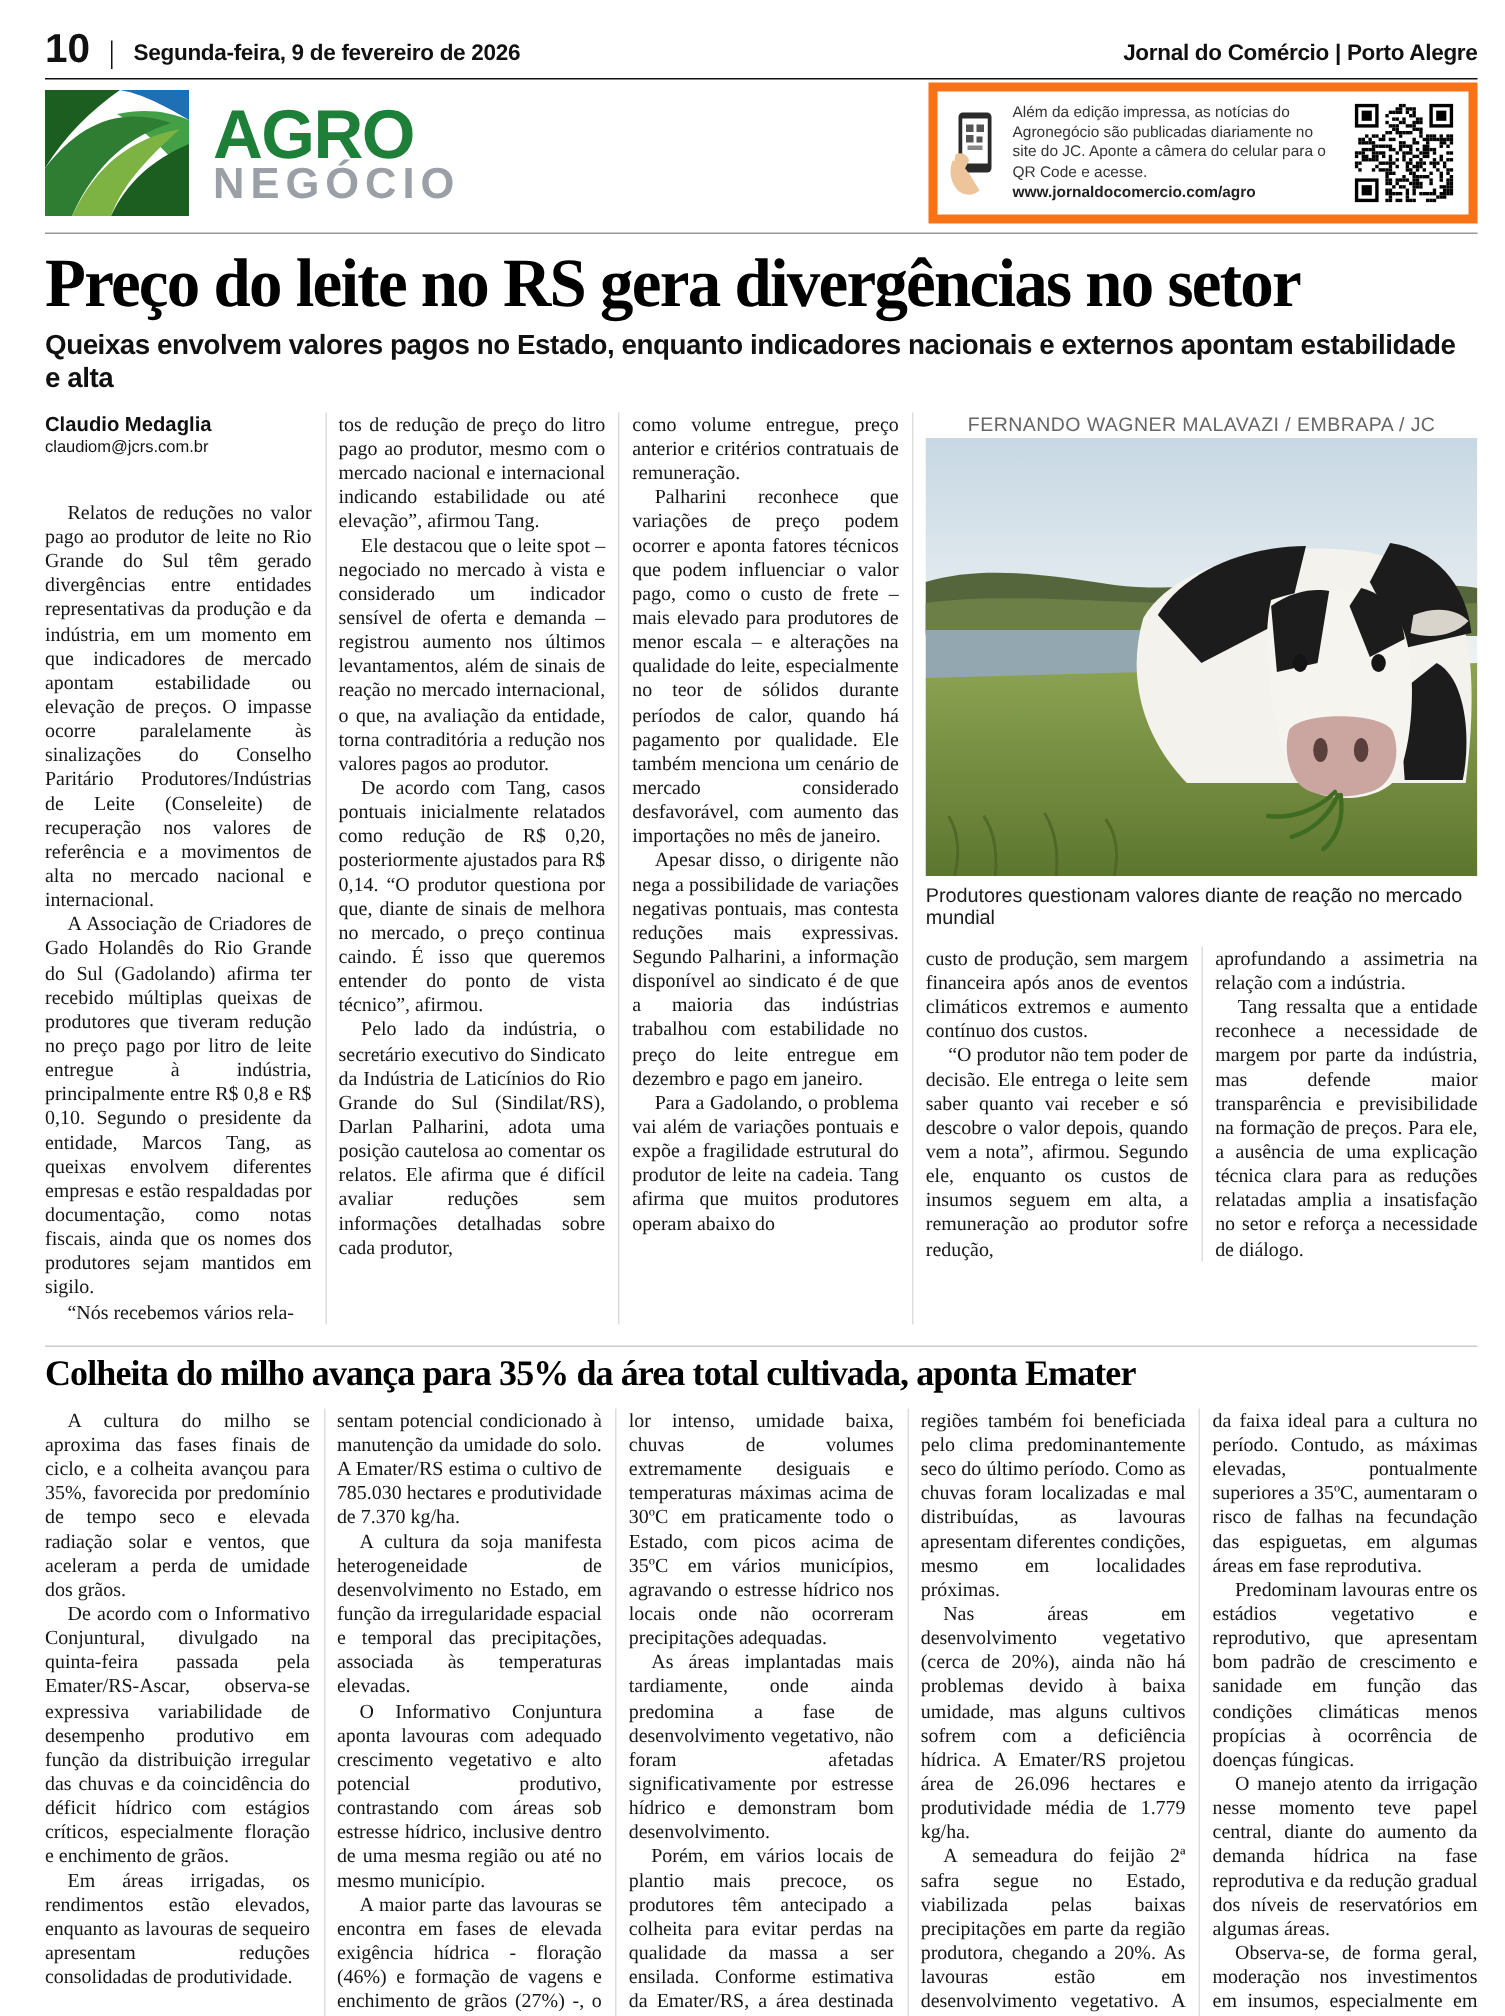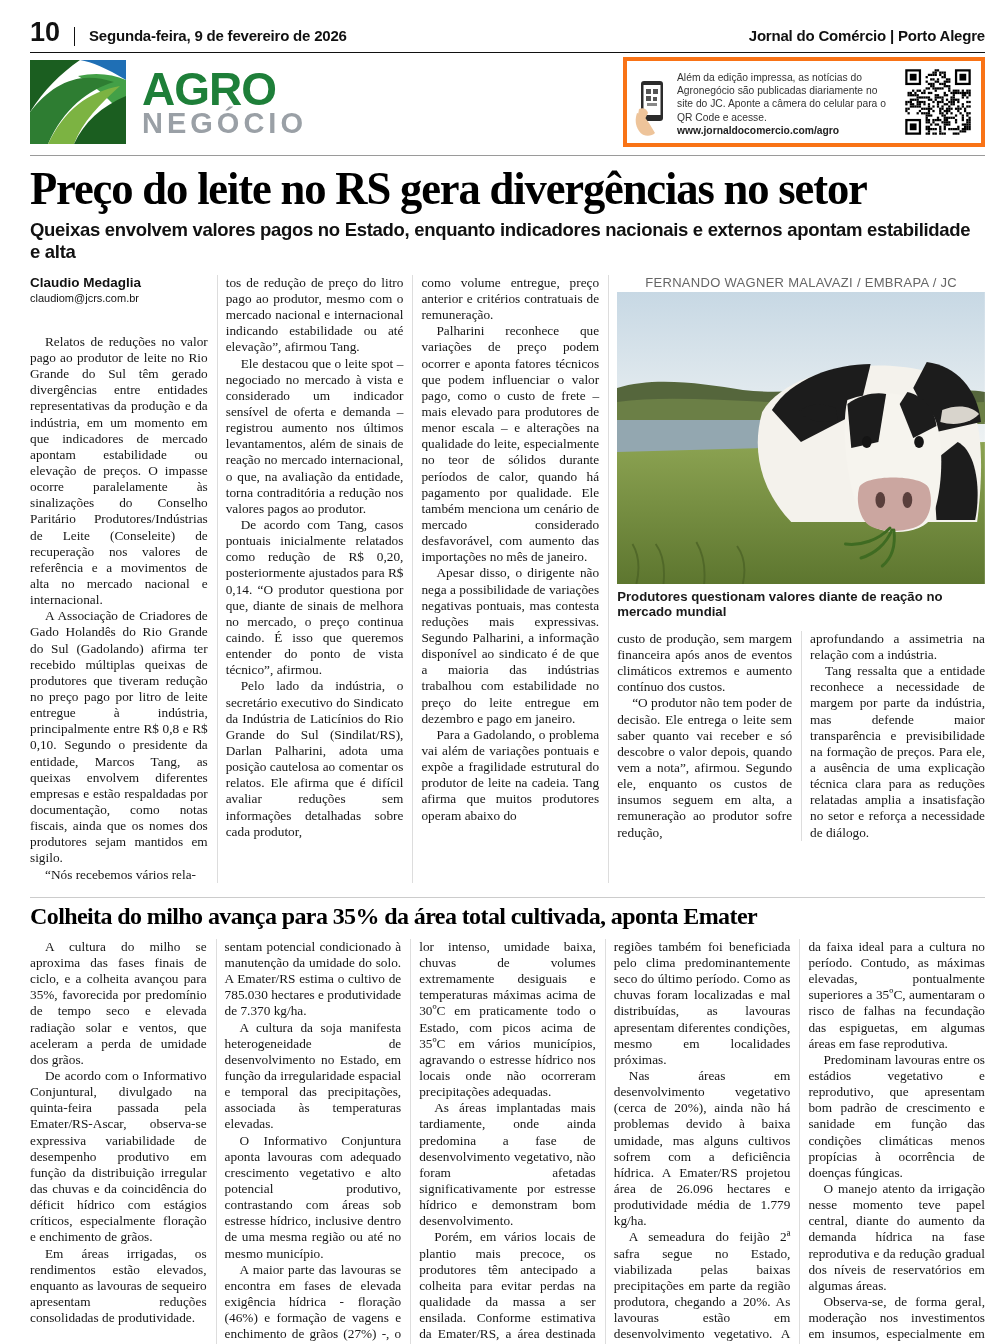--- a/index.html
+++ b/index.html
@@ -17,21 +17,21 @@
   .rule-black{border:0;border-top:1.5px solid #111;margin:6px 0 0 0;}
 
   
   .band{display:flex;align-items:center;height:90px;margin-top:4px;}
   .leaf{width:96px;height:84px;flex:0 0 auto;}
   .brand{margin-left:16px;line-height:.92;}
   .brand .l1{font-family:"Liberation Sans", sans-serif;font-weight:bold;font-size:46px;
              letter-spacing:-1px;color:#1e7f39;}
   .brand .l2{font-family:"Liberation Sans", sans-serif;font-weight:bold;font-size:29px;
              letter-spacing:4px;color:#9aa0a6;}
-  .promo{margin-left:auto;display:flex;align-items:flex-end;border:4px solid #f97316;
+  .promo{margin-left:auto;display:flex;align-items:center;border:6px solid #f97316;
          padding:6px 8px;gap:8px;max-width:365px;}
   .promo-text{font-family:"Liberation Sans", sans-serif;font-size:10.3px;line-height:1.28;
               color:#333;width:218px;font-weight:500;}
   .promo-url{font-weight:bold;color:#222;}
   .qr{width:70px;height:70px;flex:0 0 auto;}
   .rule-gray{border:0;border-top:1.5px solid #9a9a9a;margin:8px 0 0 0;}
 
   
   .headline{font-size:46px;font-weight:bold;letter-spacing:-1.2px;line-height:1.02;
             margin:10px 0 6px 0;color:#000;transform:scaleX(.97);transform-origin:left;}
@@ -42,21 +42,21 @@
   .cols > .col + .col, .cols > .photo-block{border-left:1px solid #ddd;padding-left:8px;}
   .bp{margin:0;font-size:13.3px;line-height:1.215;text-align:justify;color:#151515;}
   .bp.ind{text-indent:15px;}
   .byline{font-family:"Liberation Sans", sans-serif;margin-bottom:30px;}
   .byline .bn{font-weight:bold;font-size:13.5px;}
   .byline .be{font-size:11px;margin-top:2px;}
   .photo-block{flex:2.07 1 0;}
   .credit{font-family:"Liberation Sans", sans-serif;font-size:13px;color:#666;
           text-align:center;letter-spacing:.3px;margin-bottom:2px;}
   .photo{width:100%;height:292px;display:block;}
-  .caption{font-family:"Liberation Sans", sans-serif;font-weight:bold;font-size:13.2px;
+  .caption{font-family:"Liberation Sans", sans-serif;font-weight:normal;font-size:13.2px;
            margin:5px 0 12px 0;color:#1a1a1a;}
   .cols2{display:flex;gap:9px;}
   .cols2 > .col + .col{border-left:1px solid #ddd;padding-left:8px;}
 
   
   .article2{margin-top:14px;border-top:1px solid #ccc;padding-top:6px;}
   .a2-headline{font-size:24px;font-weight:bold;letter-spacing:-.6px;line-height:1.05;
                margin:0 0 10px 0;color:#000;}
 </style>
 </head>

